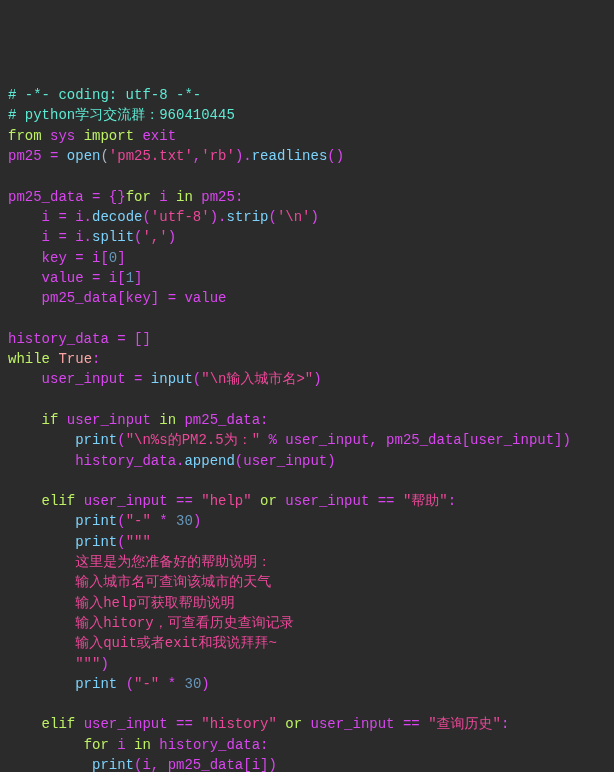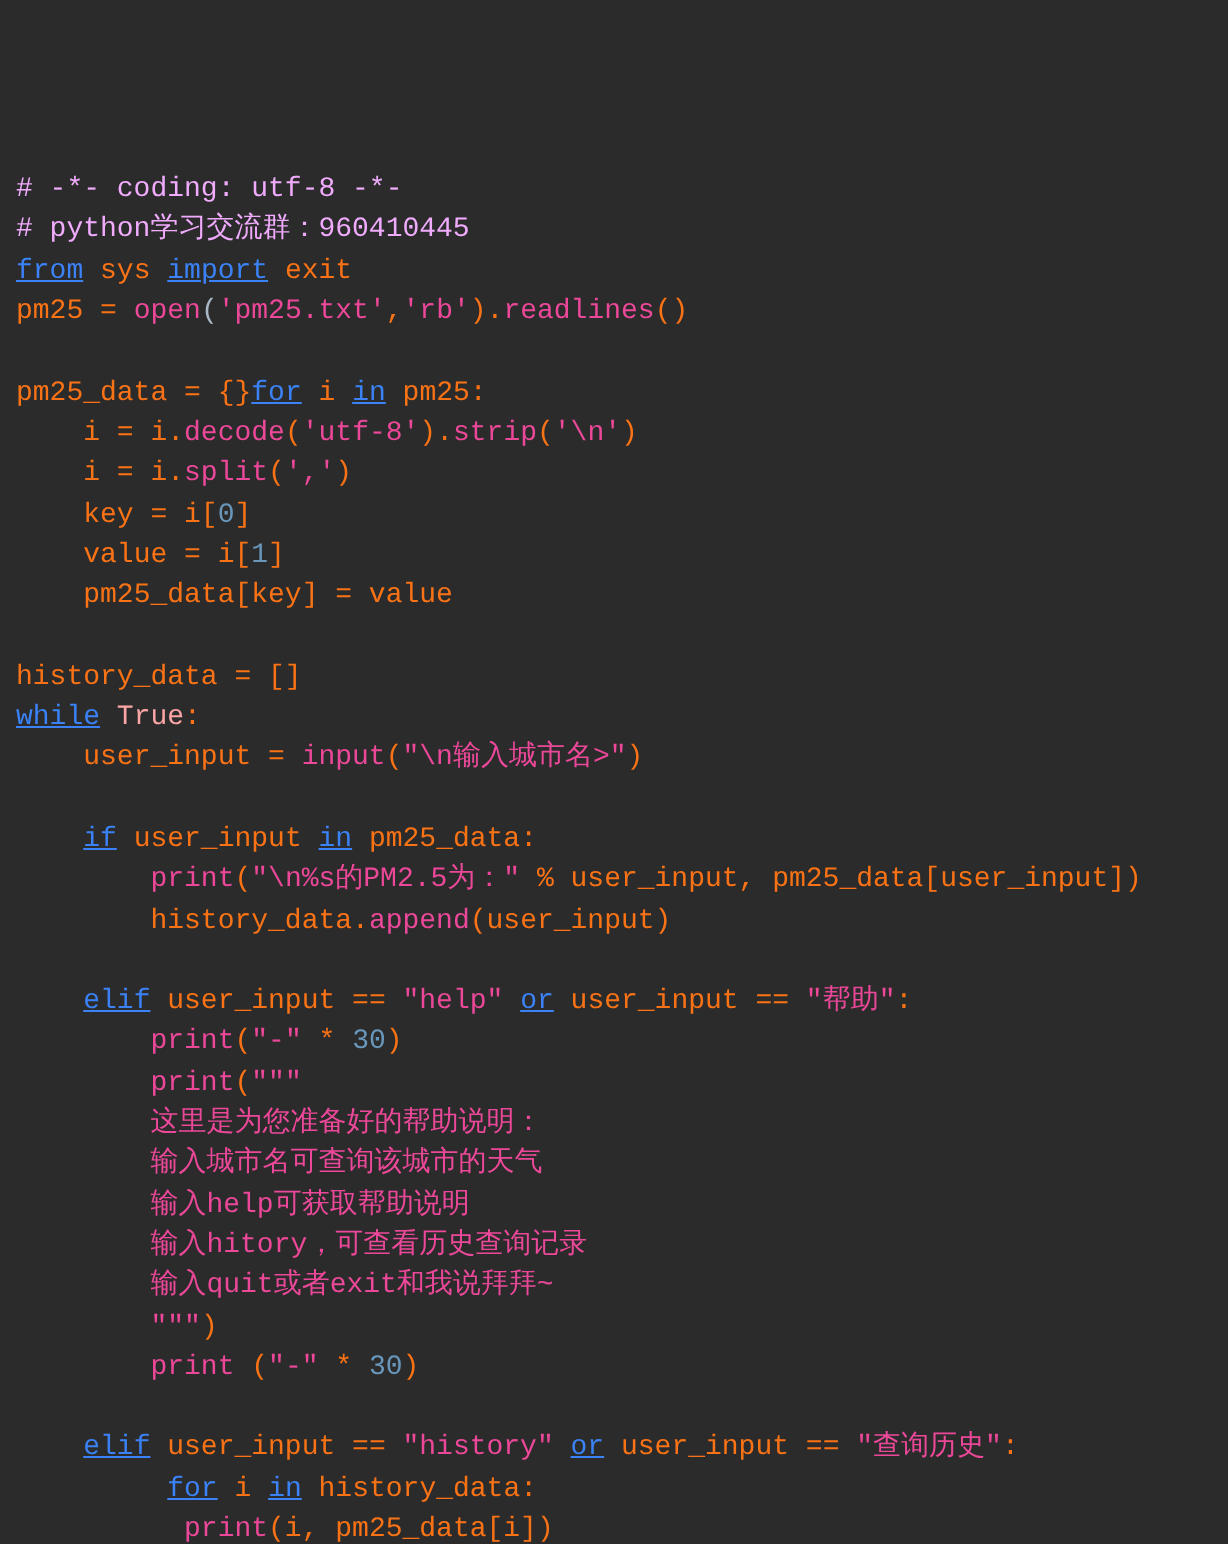--- a/index.html
+++ b/index.html
@@ -10,26 +10,26 @@
     line-height: 1.45;
     color: #a9b7c6;
     width: 614px;
     height: 772px;
     overflow: hidden;
     padding: 4px 8px;
     white-space: pre;
   }
   .code-editor { display: block; }
   .line { display: block; min-height: 1.4em; }
-  .c { color: #f0abfc; }   
-  .k { color: #3b82f6; text-decoration: underline; }   
-  .f { color: #ec4899; }   
+  .c { color: #5eead4; }   
+  .k { color: #bef264; }   
+  .f { color: #7dd3fc; }   
   .s { color: #ec4899; }   
   .n { color: #6897bb; }   
-  .v { color: #f97316; }   
+  .v { color: #d946ef; }   
   .b { color: #fca5a5; }   
 </style>
 </head>
 <body>
 
 
 
 <div class="code-editor"><span class="line"><span class="c"># -*- coding: utf-8 -*-</span></span><span class="line"><span class="c"># python学习交流群：960410445</span></span><span class="line"><span class="k">from</span> <span class="v">sys</span> <span class="k">import</span> <span class="v">exit</span></span><span class="line"><span class="v">pm25</span> <span class="v">=</span> <span class="f">open</span>(<span class="s">'pm25.txt'</span><span class="v">,</span><span class="s">'rb'</span><span class="v">).</span><span class="f">readlines</span><span class="v">()</span></span><span class="line"> </span><span class="line"><span class="v">pm25_data</span> <span class="v">= {}</span><span class="k">for</span> <span class="v">i</span> <span class="k">in</span> <span class="v">pm25:</span></span><span class="line">    <span class="v">i = i.</span><span class="f">decode</span><span class="v">(</span><span class="s">'utf-8'</span><span class="v">).</span><span class="f">strip</span><span class="v">(</span><span class="s">'\n'</span><span class="v">)</span></span><span class="line">    <span class="v">i = i.</span><span class="f">split</span><span class="v">(</span><span class="s">','</span><span class="v">)</span></span><span class="line">    <span class="v">key = i[</span><span class="n">0</span><span class="v">]</span></span><span class="line">    <span class="v">value = i[</span><span class="n">1</span><span class="v">]</span></span><span class="line">    <span class="v">pm25_data[key] = value</span></span><span class="line"> </span><span class="line"><span class="v">history_data = []</span></span><span class="line"><span class="k">while</span> <span class="b">True</span><span class="v">:</span></span><span class="line">    <span class="v">user_input = </span><span class="f">input</span><span class="v">(</span><span class="s">"\n输入城市名&gt;"</span><span class="v">)</span></span><span class="line"> </span><span class="line">    <span class="k">if</span> <span class="v">user_input</span> <span class="k">in</span> <span class="v">pm25_data:</span></span><span class="line">        <span class="f">print</span><span class="v">(</span><span class="s">"\n%s的PM2.5为："</span><span class="v"> % user_input, pm25_data[user_input])</span></span><span class="line">        <span class="v">history_data.</span><span class="f">append</span><span class="v">(user_input)</span></span><span class="line"> </span><span class="line">    <span class="k">elif</span> <span class="v">user_input ==</span> <span class="s">"help"</span> <span class="k">or</span> <span class="v">user_input ==</span> <span class="s">"帮助"</span><span class="v">:</span></span><span class="line">        <span class="f">print</span><span class="v">(</span><span class="s">"-"</span><span class="v"> * </span><span class="n">30</span><span class="v">)</span></span><span class="line">        <span class="f">print</span><span class="v">(</span><span class="s">"""</span></span><span class="line"><span class="s">        <span>这里是为您准备好的帮助说明：</span></span></span><span class="line"><span class="s">        <span>输入城市名可查询该城市的天气</span></span></span><span class="line"><span class="s">        <span>输入help可获取帮助说明</span></span></span><span class="line"><span class="s">        <span>输入hitory，可查看历史查询记录</span></span></span><span class="line"><span class="s">        <span>输入quit或者exit和我说拜拜~</span></span></span><span class="line"><span class="s">        <span>"""</span></span><span class="v">)</span></span><span class="line">        <span class="f">print</span><span class="v"> (</span><span class="s">"-"</span><span class="v"> * </span><span class="n">30</span><span class="v">)</span></span><span class="line"> </span><span class="line">    <span class="k">elif</span> <span class="v">user_input ==</span> <span class="s">"history"</span> <span class="k">or</span> <span class="v">user_input ==</span> <span class="s">"查询历史"</span><span class="v">:</span></span><span class="line">         <span class="k">for</span> <span class="v">i</span> <span class="k">in</span> <span class="v">history_data:</span></span><span class="line">          <span class="f">print</span><span class="v">(i, pm25_data[i])</span></span></div>
 
 

